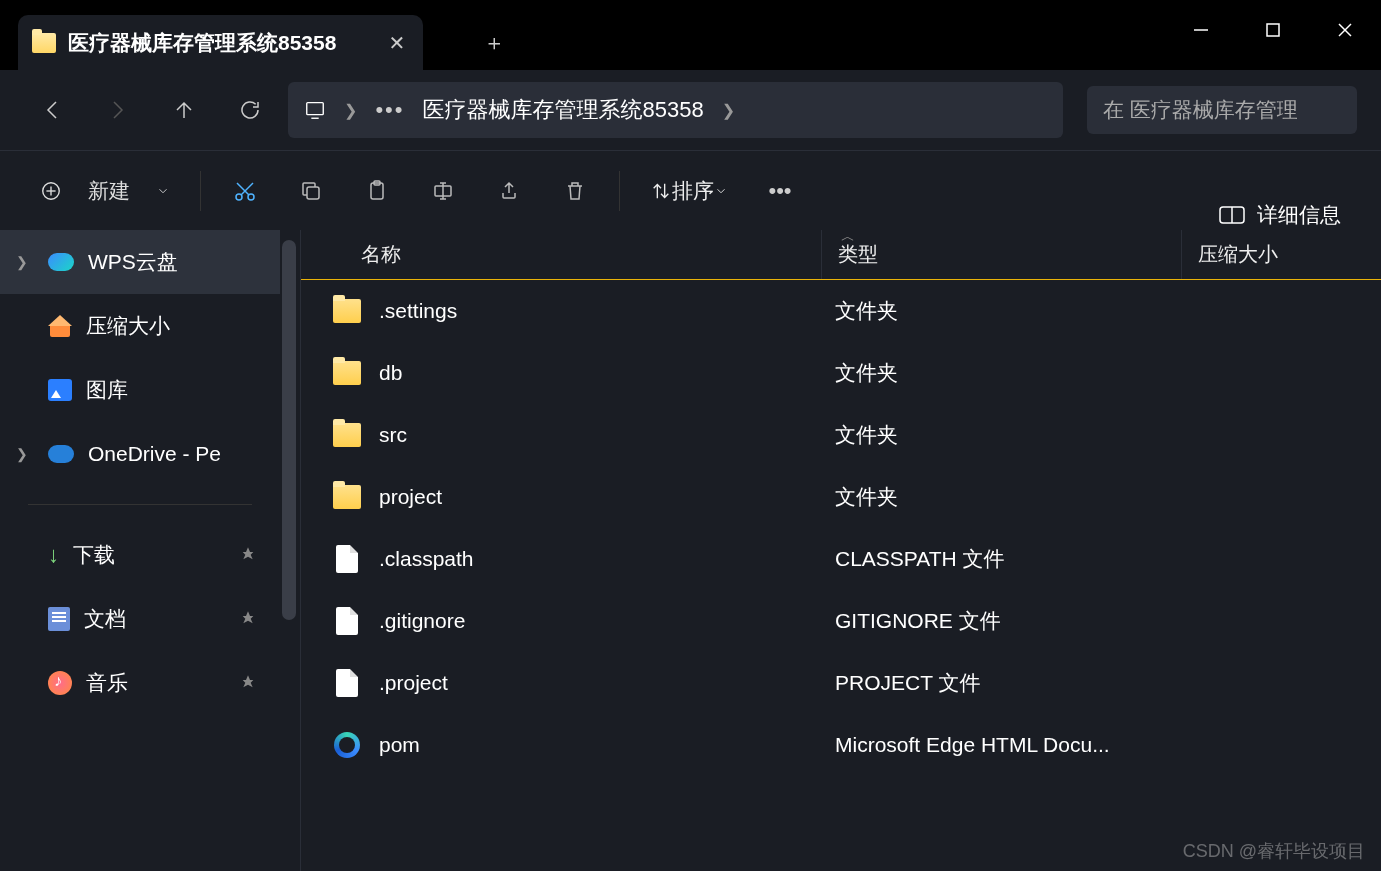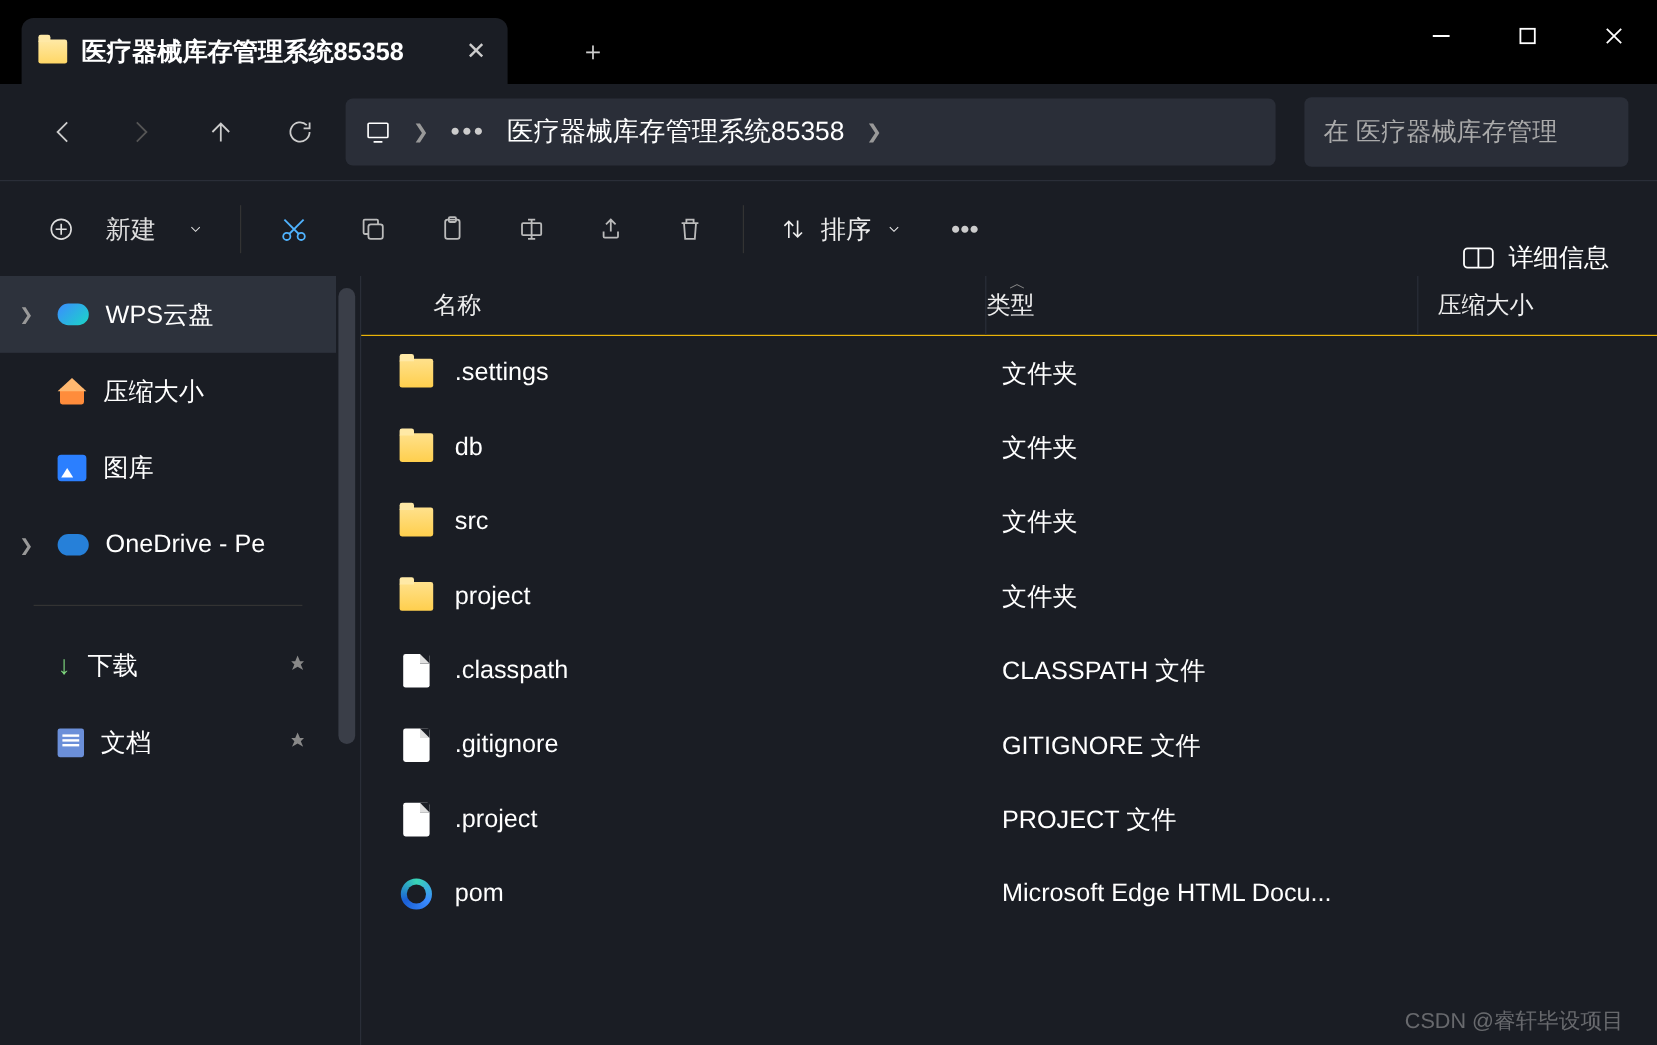--- a/index.html
+++ b/index.html
@@ -18,29 +18,29 @@
 .wc-btn svg { width: 18px; height: 18px; }
 
 
 .nav-bar { height: 80px; background: #1a1d24; display: flex; align-items: center; padding: 0 24px; gap: 10px; }
 .nav-btn { width: 56px; height: 56px; display: flex; align-items: center; justify-content: center; color: #ccc; cursor: pointer; border-radius: 6px; }
 .nav-btn.disabled { color: #555; }
 .address-bar { flex: 1; height: 56px; background: #2a2e38; border-radius: 6px; display: flex; align-items: center; padding: 0 16px; gap: 18px; color: #fff; font-size: 22px; }
 .address-bar .chev { color: #999; font-size: 16px; }
 .address-bar .dots { color: #ccc; letter-spacing: 2px; }
 .address-folder { font-size: 22px; }
-.search-box { width: 270px; height: 58px; background: #2a2e38; border-radius: 6px; display: flex; align-items: center; padding: 0 16px; color: #aaa; font-size: 21px; margin-left: 14px; overflow: hidden; white-space: nowrap; }
+.search-box { width: 270px; height: 48px; background: #2a2e38; border-radius: 6px; display: flex; align-items: center; padding: 0 16px; color: #aaa; font-size: 21px; margin-left: 14px; overflow: hidden; white-space: nowrap; }
 
 
 .toolbar { height: 80px; background: #1a1d24; display: flex; align-items: center; padding: 0 24px; gap: 6px; border-top: 1px solid #2a2e38; }
 .new-btn { display: flex; align-items: center; gap: 26px; height: 52px; padding: 0 16px; color: #ddd; cursor: pointer; border-radius: 6px; font-size: 21px; }
 .tool-btn { width: 60px; height: 54px; display: flex; align-items: center; justify-content: center; color: #bbb; cursor: pointer; border-radius: 6px; }
 .tool-btn.blue svg { stroke: #4fb3ff; }
 .tool-sep { width: 1px; height: 40px; background: #333; margin: 0 8px; }
-.sort-btn { display: flex; align-items: center; gap: 12px; height: 52px; padding: 0 16px; color: #eee; font-size: 21px; cursor: pointer; }
+.sort-btn { display: flex; align-items: center; height: 52px; padding: 0 16px; color: #eee; font-size: 21px; cursor: pointer; }
 .details-btn { margin-left: auto; display: flex; align-items: center; gap: 12px; font-size: 21px; color: #fff; cursor: pointer; padding: 0 16px; margin-top: 48px; }
 
 
 .main { display: flex; height: calc(100% - 230px); }
 
 
 .sidebar { width: 300px; background: #1a1d24; overflow-y: auto; position: relative; }
 .sidebar-inner { width: 280px; }
 .sb-scrollbar { position: absolute; right: 4px; top: 10px; width: 14px; height: 380px; background: #3a3e48; border-radius: 7px; }
 .sb-item { display: flex; align-items: center; height: 64px; padding-left: 48px; gap: 14px; font-size: 21px; color: #fff; cursor: pointer; position: relative; }
@@ -61,35 +61,35 @@
 .icon-pic { width:24px; height:22px; background:#2b7fff; border-radius:3px; position:relative;}
 .icon-pic::after{content:""; position:absolute; bottom:3px; right:3px; width:0; height:0; border-left:6px solid transparent; border-right:6px solid transparent; border-bottom:9px solid #8fd9a8;}
 .icon-music { width:24px; height:24px; background:radial-gradient(circle, #ff6b8c, #ff8c3b); border-radius:50%; position:relative;}
 .icon-music::after{content:"♪"; position:absolute; top:1px; left:6px; color:#fff; font-size:16px;}
 
 
 .file-area { flex: 1; background: #1a1d24; position: relative; border-left: 1px solid #2a2e38;}
 .collapse-indicator { position: absolute; top: -2px; left: 50%; color: #888; font-size: 14px; }
 .columns { display: flex; height: 50px; align-items: center; border-bottom: 1px solid #eab308; font-size: 20px; color: #eee; }
 .col-name { width: 520px; padding-left: 60px; }
-.col-type { width: 360px; border-left: 1px solid #2a2e38; height: 100%; display: flex; align-items: center;}
+.col-type { width: 360px; padding-left: 16px; border-left: 1px solid #2a2e38; height: 100%; display: flex; align-items: center;}
 .col-size { flex: 1; padding-left: 16px; border-left: 1px solid #2a2e38; height: 100%; display: flex; align-items: center;}
 .rows { }
 .row { display: flex; align-items: center; height: 62px; font-size: 21px; color: #fff; cursor: pointer; }
 .file-icon { width: 28px; height: 24px; margin-left: 32px; margin-right: 18px; flex-shrink: 0;}
 .fi-folder { background: linear-gradient(180deg, #ffe18c 0%, #ffcf4d 100%); border-radius: 2px; position: relative;}
 .fi-folder::before{content:""; position:absolute; top:-4px; left:0; width:12px; height:6px; background:#ffe9a6; border-radius:2px 2px 0 0;}
 .fi-file { width:22px; height:28px; background:#fff; border-radius:2px; margin-left:35px; margin-right:21px; position:relative;}
 .fi-file::after{content:""; position:absolute; top:0; right:0; width:0; height:0; border-top:8px solid #1a1d24; border-left:8px solid #e0e0e0;}
 .fi-edge { width:26px; height:26px; border-radius:50%; background: conic-gradient(#39d6b5, #3b8cff, #1a5fd6, #39d6b5); margin-left:33px; margin-right:19px; position:relative;}
 .fi-edge::after{content:""; position:absolute; top:5px; left:5px; width:16px; height:16px; border-radius:50%; background:#1a1d24;}
 .fname { width: 440px; }
 .ftype { width: 360px; padding-left: 16px; }
 
-.watermark { position: absolute; bottom: 8px; right: 28px; color: rgba(200,200,200,0.45); font-size: 18px; }
+.watermark { position: absolute; bottom: 8px; right: 16px; color: rgba(200,200,200,0.45); font-size: 18px; }
 
 svg { stroke: currentColor; fill: none; stroke-width: 1.5; }
 </style>
 </head>
 <body>
 
 <div class="title-bar">
   <div class="tab">
     <div class="folder-icon"></div>
     <span class="tab-title">医疗器械库存管理系统85358</span>
@@ -252,20 +252,27 @@
               <path d="M12 2l3 7h5l-4 4 3 7-7-4-7 4 3-7-4-4h5z" fill="#888" stroke="none"></path>
             </svg></span>
         </div>
         <div class="sb-item">
           <div class="icon-doc"></div>
           <span>文档</span>
           <span class="pin"><svg width="16" height="16" viewBox="0 0 24 24">
               <path d="M12 2l3 7h5l-4 4 3 7-7-4-7 4 3-7-4-4h5z" fill="#888" stroke="none"></path>
             </svg></span>
         </div>
+        <div class="sb-item">
+          <div class="icon-music"></div>
+          <span>音乐</span>
+          <span class="pin"><svg width="16" height="16" viewBox="0 0 24 24">
+              <path d="M12 2l3 7h5l-4 4 3 7-7-4-7 4 3-7-4-4h5z" fill="#888" stroke="none"></path>
+            </svg></span>
+        </div>
       </div>
     <div class="sb-scrollbar"></div>
   </div>
   <div class="file-area">
     <span class="collapse-indicator">︿</span>
     <div class="columns">
       <div class="col-name">名称</div>
       <div class="col-type">类型</div>
       <div class="col-size">压缩大小</div>
     </div>

